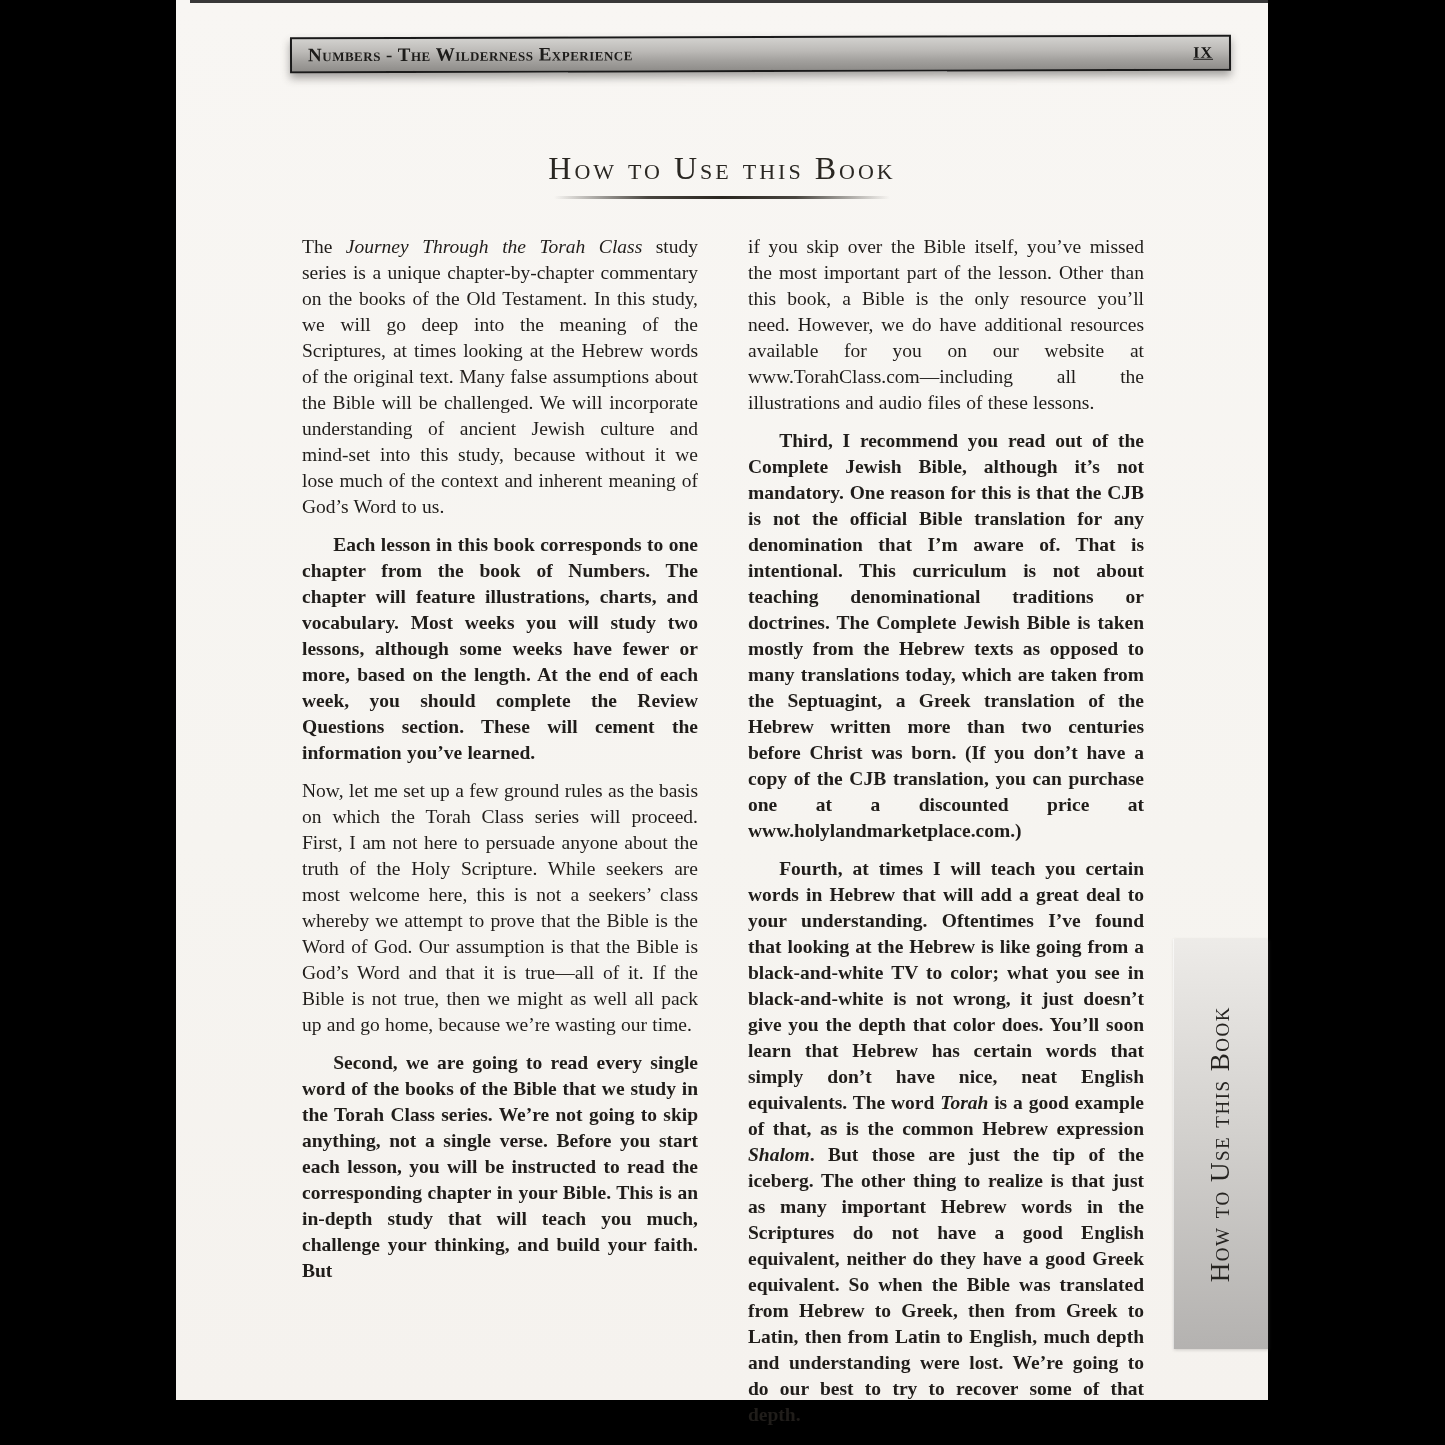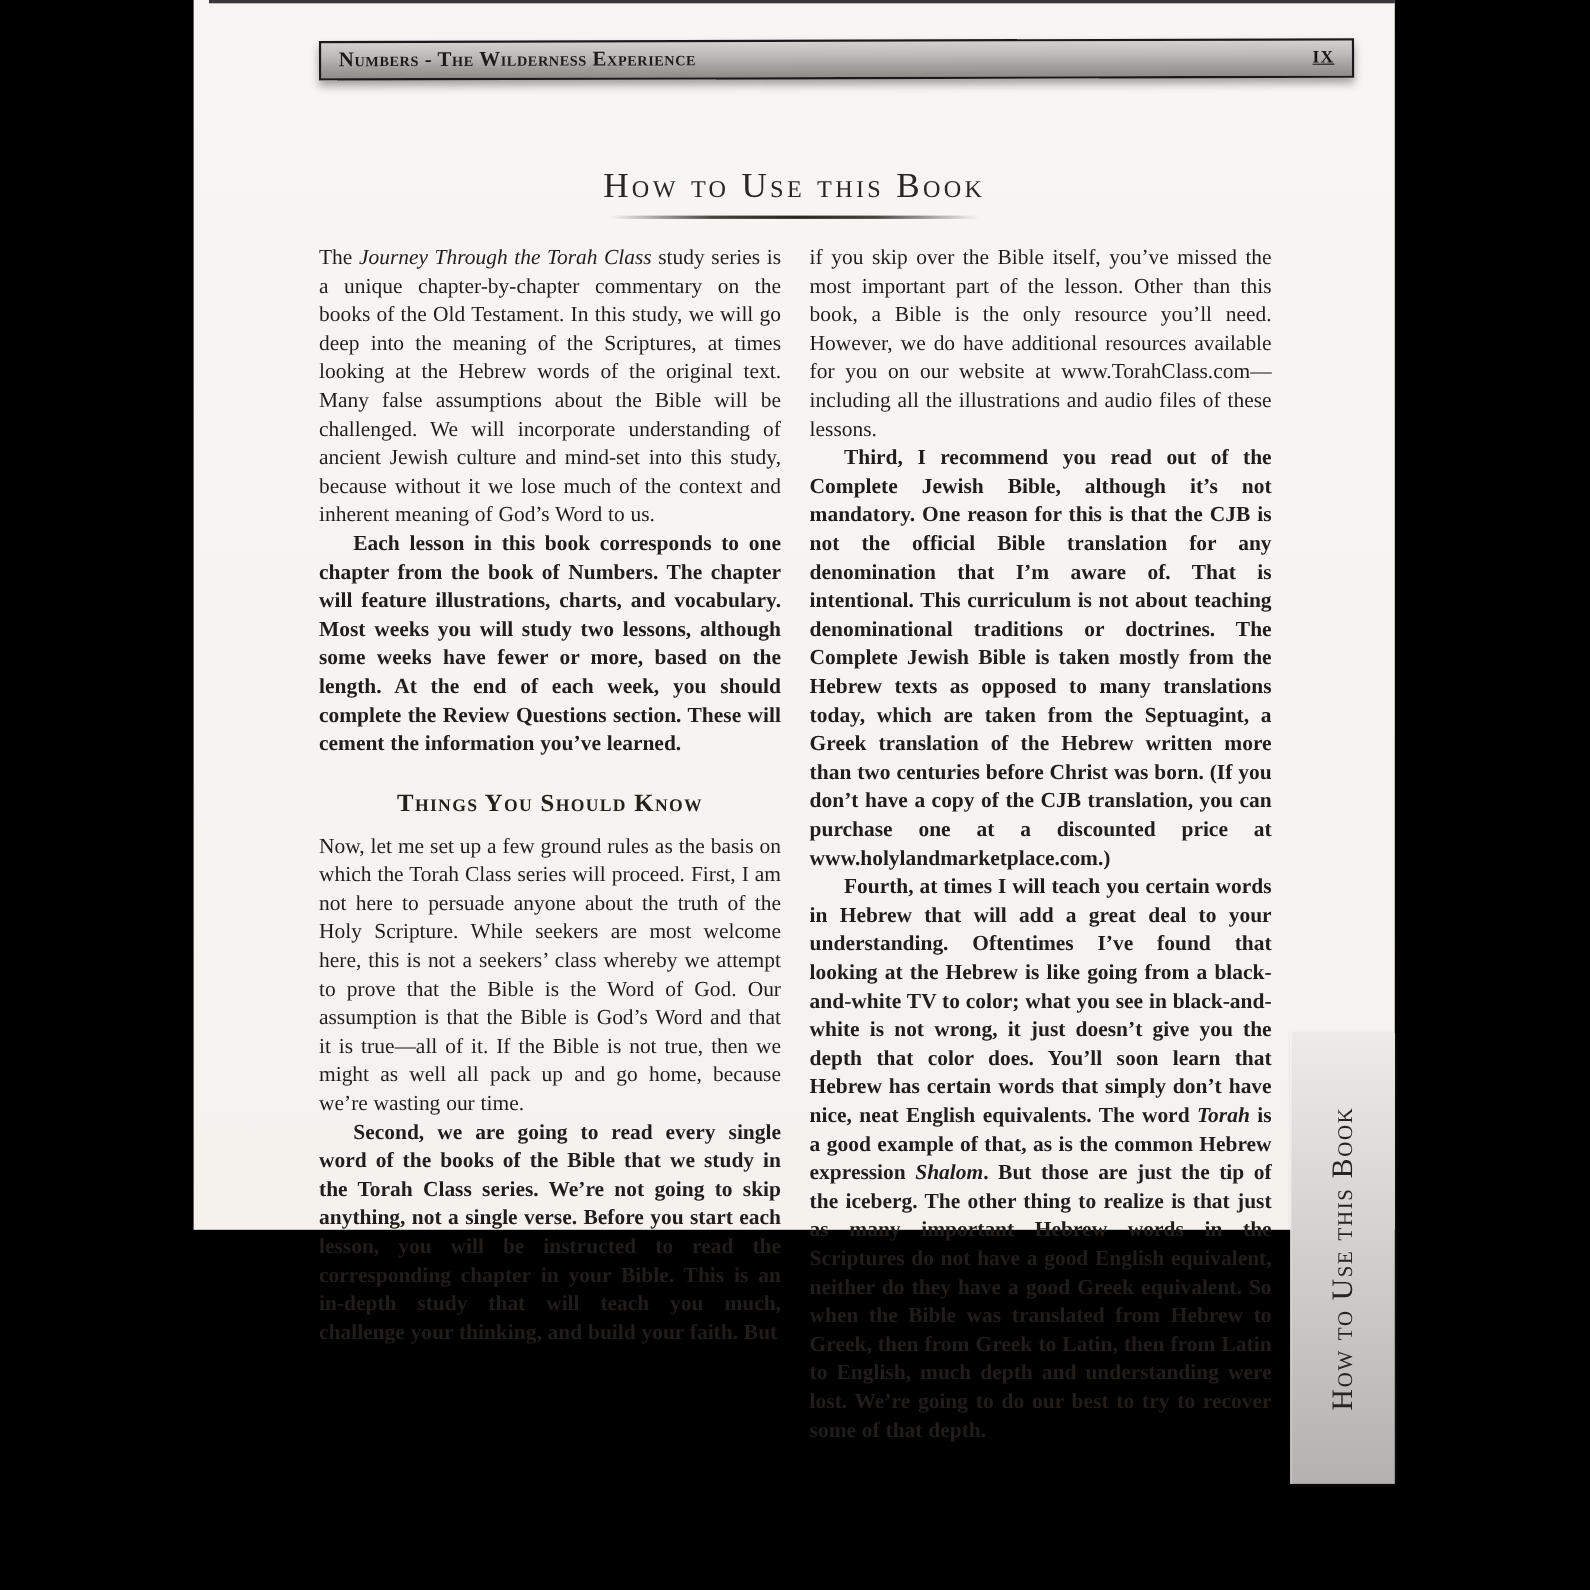--- a/index.html
+++ b/index.html
@@ -10,21 +10,21 @@
   }
   .photo {
     position: relative; width: 1445px; height: 1445px;
     background: #000; overflow: hidden;
   }
   .band { position: absolute; top: 0; height: 1445px; background: #000000; }
   .band-left  { left: 0; width: 176px; }
   .band-right { left: 1268px; width: 177px; }
 
   .page {
-    position: absolute; left: 176px; top: 0; width: 1092px; height: 1118px;
+    position: absolute; left: 176px; top: 0; width: 1092px; height: 1400px;
     background: linear-gradient(180deg, #f8f6f3 0%, #f6f4f0 60%, #f5f2ee 100%);
   }
   .top-edge-line {
     position: absolute; top: 0; left: 14px; right: 0; height: 3px;
     background: #161616; opacity: .85;
   }
 
   
   .header-bar {
     position: absolute; left: 114px; top: 36px; width: 941px; height: 36px;
@@ -56,21 +56,21 @@
                 #2a2620 50%, rgba(42,38,32,0.85) 72%, rgba(42,38,32,0) 100%);
   }
 
   
   .columns {
     position: absolute; left: 114px; top: 222px; width: 866px;
     display: flex; gap: 26px;
   }
   .col { width: 420px; }
   .para {
-    margin: 0; font-size: 19.5px; line-height: 26px; color: #201d1a;
+    margin: 12px; font-size: 19.5px; line-height: 26px; color: #201d1a;
     text-align: justify; word-spacing: 0.4px;
   }
   .para.indent { text-indent: 1.6em; font-weight: bold; }
   .ital { font-style: italic; }
   .col-heading {
     margin: 27px 0 14px 0; text-align: center;
     font-variant: small-caps; font-weight: 700;
     font-size: 22.5px; letter-spacing: 1.2px; color: #242118;
   }
 
@@ -104,21 +104,20 @@
 
     <div class="title-wrap">
       <h1 class="page-title">How to Use this Book</h1>
       <div class="title-rule"></div>
     </div>
 
     <div class="columns">
       <div class="col">
           <p class="para"><span>The </span><span class="ital">Journey Through the Torah Class</span><span> study series is a unique chapter-by-chapter commentary on the books of the Old Testament. In this study, we will go deep into the meaning of the Scriptures, at times looking at the Hebrew words of the original text. Many false assumptions about the Bible will be challenged. We will incorporate understanding of ancient Jewish culture and mind-set into this study, because without it we lose much of the context and inherent meaning of God’s Word to us.</span></p>
           <p class="para indent"><span>Each lesson in this book corresponds to one chapter from the book of Numbers. The chapter will feature illustrations, charts, and vocabulary. Most weeks you will study two lessons, although some weeks have fewer or more, based on the length. At the end of each week, you should complete the Review Questions section. These will cement the information you’ve learned.</span></p>
-          <h2 class="col-heading">Things You Should Know</h2>
           <p class="para"><span>Now, let me set up a few ground rules as the basis on which the Torah Class series will proceed. First, I am not here to persuade anyone about the truth of the Holy Scripture. While seekers are most welcome here, this is not a seekers’ class whereby we attempt to prove that the Bible is the Word of God. Our assumption is that the Bible is God’s Word and that it is true—all of it. If the Bible is not true, then we might as well all pack up and go home, because we’re wasting our time.</span></p>
           <p class="para indent"><span>Second, we are going to read every single word of the books of the Bible that we study in the Torah Class series. We’re not going to skip anything, not a single verse. Before you start each lesson, you will be instructed to read the corresponding chapter in your Bible. This is an in-depth study that will teach you much, challenge your thinking, and build your faith. But</span></p>
         </div>
       <div class="col">
           <p class="para"><span>if you skip over the Bible itself, you’ve missed the most important part of the lesson. Other than this book, a Bible is the only resource you’ll need. However, we do have additional resources available for you on our website at www.TorahClass.com—including all the illustrations and audio files of these lessons.</span></p>
           <p class="para indent"><span>Third, I recommend you read out of the Complete Jewish Bible, although it’s not mandatory. One reason for this is that the CJB is not the official Bible translation for any denomination that I’m aware of. That is intentional. This curriculum is not about teaching denominational traditions or doctrines. The Complete Jewish Bible is taken mostly from the Hebrew texts as opposed to many translations today, which are taken from the Septuagint, a Greek translation of the Hebrew written more than two centuries before Christ was born. (If you don’t have a copy of the CJB translation, you can purchase one at a discounted price at www.holylandmarketplace.com.)</span></p>
           <p class="para indent"><span>Fourth, at times I will teach you certain words in Hebrew that will add a great deal to your understanding. Oftentimes I’ve found that looking at the Hebrew is like going from a black-and-white TV to color; what you see in black-and-white is not wrong, it just doesn’t give you the depth that color does. You’ll soon learn that Hebrew has certain words that simply don’t have nice, neat English equivalents. The word </span><span class="ital">Torah</span><span> is a good example of that, as is the common Hebrew expression </span><span class="ital">Shalom</span><span>. But those are just the tip of the iceberg. The other thing to realize is that just as many important Hebrew words in the Scriptures do not have a good English equivalent, neither do they have a good Greek equivalent. So when the Bible was translated from Hebrew to Greek, then from Greek to Latin, then from Latin to English, much depth and understanding were lost. We’re going to do our best to try to recover some of that depth.</span></p>
         </div>
     </div>
 

